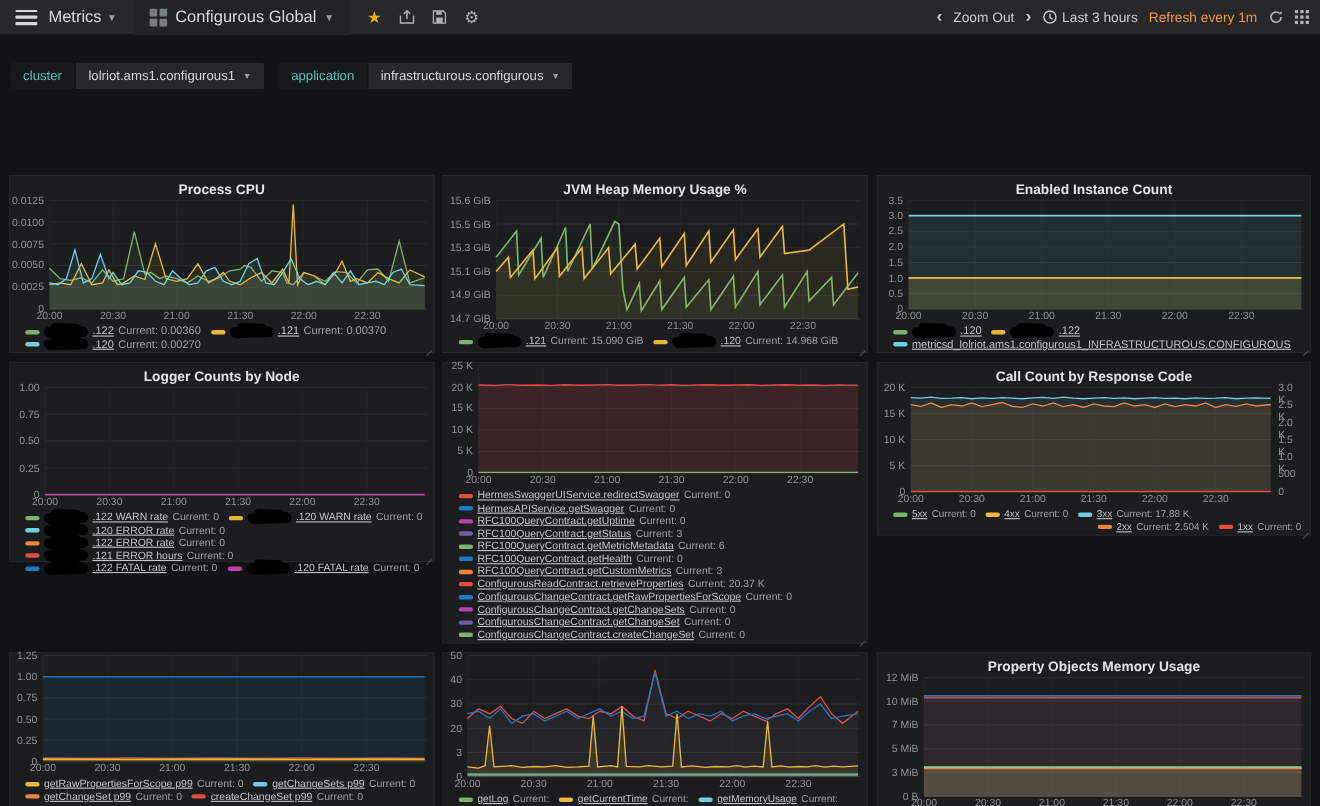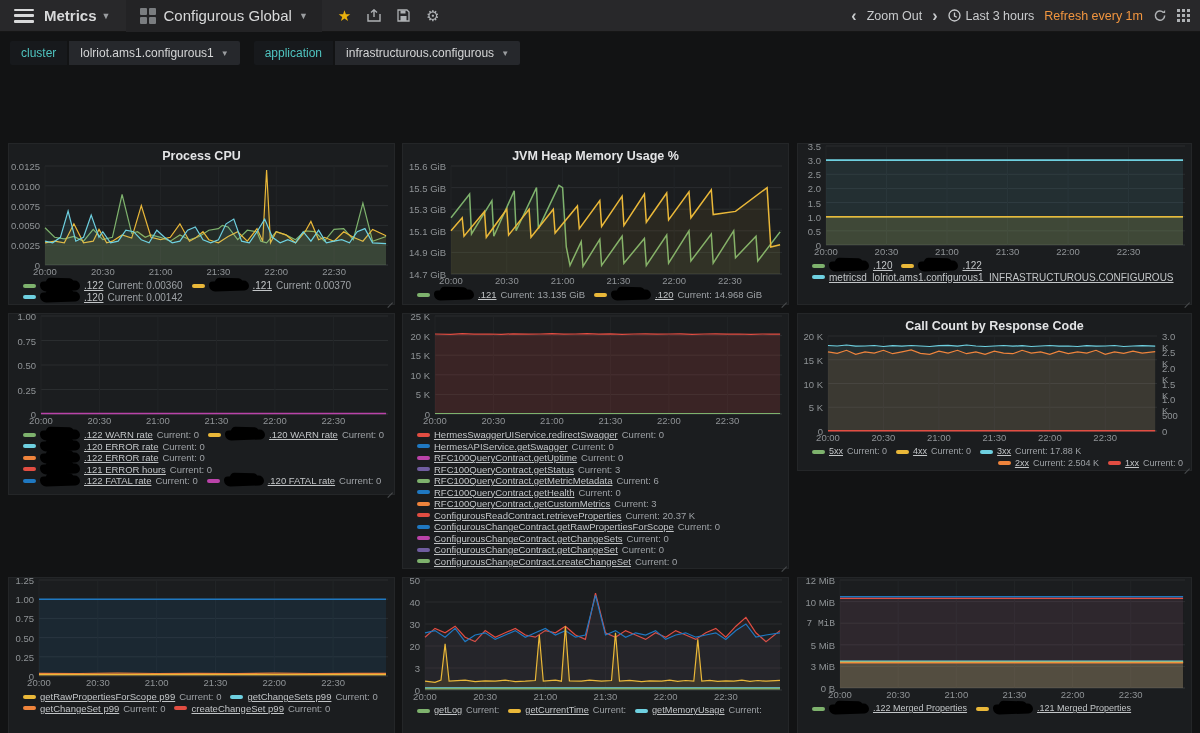--- a/index.html
+++ b/index.html
@@ -8,37 +8,37 @@
 
   
   .navbar { height:32px; background:#28282a; display:flex; align-items:center;
     padding:0 10px; border-bottom:1px solid #161616; }
   .nav-left, .nav-right { display:flex; align-items:center; }
   .nav-right { margin-left:auto; gap:10px; }
   .burger { width:20px; height:14px; display:flex; flex-direction:column;
     justify-content:space-between; cursor:pointer; margin:0 10px 0 4px; }
   .burger span { height:2.5px; background:#d8d9da; border-radius:1px; }
   .nav-title { font-size:15px; color:#d8d9da; display:flex; align-items:center;
-    gap:5px; padding:0 10px 0 0; cursor:pointer;font-weight:bold; }
+    gap:5px; padding:0 10px 0 0; cursor:pointer; }
   .caret { font-size:9px; color:#9a9da0; }
   .dash-picker { display:flex; align-items:center; gap:7px; background:#232325;
     height:32px; padding:0 14px; margin-left:6px; cursor:pointer; font-size:15px;
     color:#d8d9da; }
   .sq-grid { display:grid; grid-template-columns:7px 7px; grid-gap:2px; }
   .sq-grid i { width:7px; height:7px; background:#7a7d80; border-radius:1px; }
   .nav-icons { display:flex; align-items:center; gap:16px; margin-left:16px; }
   .nav-ic { color:#aeb1b4; font-size:14px; cursor:pointer; display:flex; align-items:center; }
   .star { color:#e8b10e; font-size:15px; }
   .nav-right .txt { font-size:12.5px; color:#c9cbcd; cursor:pointer; }
   .chev { font-size:16px; font-weight:bold; color:#c9cbcd; cursor:pointer; line-height:1; }
   .refresh-lbl { color:#f1953f !important; }
   svg.ic { display:block; }
 
   
-  .vars { display:flex; gap:14px; padding:9px 10px 6px 10px; }
+  .vars { display:flex; gap:14px; padding:9px 10px 6px 10px;margin-top:16px; }
   .var-group { display:flex; gap:2px; }
   .var-label { background:#17191c; color:#4fc3bf; font-size:12px; padding:5px 11px;
     border-radius:2px 0 0 2px; }
   .var-value { background:#26282c; color:#d4d5d6; font-size:12px; padding:5px 11px;
     border-radius:0 2px 2px 0; cursor:pointer; display:flex; align-items:center; gap:7px; }
   .var-value .caret { font-size:8px; }
 
   
   #dash { position:relative; width:1200px; height:660px;padding-left:13px; }
   .panel { position:absolute; background:#1b1d1f; border:1px solid #242628; }
@@ -207,21 +207,21 @@
         <span class="li">
           <span class="sw" style="background: rgb(234, 184, 57);"></span>
           <span class="scrib"></span>
           <span class="nm">.121</span>
           <span class="vl">Current: 0.00370</span>
         </span>
         <span class="li">
           <span class="sw" style="background: rgb(110, 208, 224);"></span>
           <span class="scrib"></span>
           <span class="nm">.120</span>
-          <span class="vl">Current: 0.00142</span>
+          <span class="vl">Current: 0.00270</span>
         </span>
       </div>
       <span class="rsz"></span>
     </div>
     <div class="panel" style="left: 402px; top: 72px; width: 387px; height: 162px;">
       <div class="panel-title">JVM Heap Memory Usage %</div>
       <div class="plot-wrap" style="height: 108px; margin: 2px 8px 0px 48px;">
         <svg width="331" height="108" style="display: block; overflow: visible;">
           <line x1="0" x2="331" y1="108" y2="108" stroke="#35383a"></line>
           <line x1="0" x2="331" y1="86.4" y2="86.4" stroke="#2a2d2f"></line>
@@ -253,32 +253,33 @@
         <span class="xlab" style="left: 159.573px;">21:00</span>
         <span class="xlab" style="left: 215.36px;">21:30</span>
         <span class="xlab" style="left: 271.146px;">22:00</span>
         <span class="xlab" style="left: 326.933px;">22:30</span>
       </div>
       <div class="legend" style="font-size: 9.5px;">
         <span class="li">
           <span class="sw" style="background: rgb(126, 178, 109);"></span>
           <span class="scrib"></span>
           <span class="nm">.121</span>
-          <span class="vl">Current: 13.135 GiB</span>
+          <span class="vl">Current: 15.090 GiB</span>
         </span>
         <span class="li">
           <span class="sw" style="background: rgb(234, 184, 57);"></span>
           <span class="scrib"></span>
           <span class="nm">.120</span>
           <span class="vl">Current: 14.968 GiB</span>
         </span>
       </div>
       <span class="rsz"></span>
     </div>
     <div class="panel" style="left: 797px; top: 72px; width: 395px; height: 162px;">
+      <div class="panel-title">Enabled Instance Count</div>
       <div class="plot-wrap" style="height: 99px; margin: 2px 8px 0px 28px;">
         <svg width="359" height="99" style="display: block; overflow: visible;">
           <line x1="0" x2="359" y1="99" y2="99" stroke="#35383a"></line>
           <line x1="0" x2="359" y1="84.85714285714286" y2="84.85714285714286" stroke="#2a2d2f"></line>
           <line x1="0" x2="359" y1="70.71428571428572" y2="70.71428571428572" stroke="#2a2d2f"></line>
           <line x1="0" x2="359" y1="56.57142857142858" y2="56.57142857142858" stroke="#2a2d2f"></line>
           <line x1="0" x2="359" y1="42.42857142857143" y2="42.42857142857143" stroke="#2a2d2f"></line>
           <line x1="0" x2="359" y1="28.285714285714278" y2="28.285714285714278" stroke="#2a2d2f"></line>
           <line x1="0" x2="359" y1="14.142857142857153" y2="14.142857142857153" stroke="#2a2d2f"></line>
           <line x1="0" x2="359" y1="0" y2="0" stroke="#2a2d2f"></line>
@@ -324,20 +325,21 @@
           <span class="nm">.122</span>
         </span>
         <span class="li">
           <span class="sw" style="background: rgb(110, 208, 224);"></span>
           <span class="nm">metricsd_lolriot.ams1.configurous1_INFRASTRUCTUROUS.CONFIGUROUS</span>
         </span>
       </div>
       <span class="rsz"></span>
     </div>
     <div class="panel" style="left: 8px; top: 242px; width: 387px; height: 182px;">
+      <div class="panel-title">Logger Counts by Node</div>
       <div class="plot-wrap" style="height: 98px; margin: 2px 8px 0px 32px;">
         <svg width="347" height="98" style="display: block; overflow: visible;">
           <line x1="0" x2="347" y1="98" y2="98" stroke="#35383a"></line>
           <line x1="0" x2="347" y1="73.5" y2="73.5" stroke="#2a2d2f"></line>
           <line x1="0" x2="347" y1="49" y2="49" stroke="#2a2d2f"></line>
           <line x1="0" x2="347" y1="24.5" y2="24.5" stroke="#2a2d2f"></line>
           <line x1="0" x2="347" y1="0" y2="0" stroke="#2a2d2f"></line>
           <line x1="0" x2="0" y1="0" y2="98" stroke="#222527"></line>
           <line x1="58.48314606741573" x2="58.48314606741573" y1="0" y2="98" stroke="#222527"></line>
           <line x1="116.96629213483146" x2="116.96629213483146" y1="0" y2="98" stroke="#222527"></line>
@@ -689,20 +691,21 @@
           <span class="vl">Current:</span>
         </span>
         <span class="li">
           <span class="sw" style="background: rgb(110, 208, 224);"></span>
           <span class="nm">getMemoryUsage</span>
           <span class="vl">Current:</span>
         </span>
       </div>
     </div>
     <div class="panel" style="left: 797px; top: 506px; width: 395px; height: 184px;">
+      <div class="panel-title">Property Objects Memory Usage</div>
       <div class="plot-wrap" style="height: 108px; margin: 2px 8px 0px 42px;">
         <svg width="345" height="108" style="display: block; overflow: visible;">
           <line x1="0" x2="345" y1="108" y2="108" stroke="#35383a"></line>
           <line x1="0" x2="345" y1="86.4" y2="86.4" stroke="#2a2d2f"></line>
           <line x1="0" x2="345" y1="64.8" y2="64.8" stroke="#2a2d2f"></line>
           <line x1="0" x2="345" y1="43.2" y2="43.2" stroke="#2a2d2f"></line>
           <line x1="0" x2="345" y1="21.599999999999994" y2="21.599999999999994" stroke="#2a2d2f"></line>
           <line x1="0" x2="345" y1="0" y2="0" stroke="#2a2d2f"></line>
           <line x1="0" x2="0" y1="0" y2="108" stroke="#222527"></line>
           <line x1="58.146067415730336" x2="58.146067415730336" y1="0" y2="108" stroke="#222527"></line>
@@ -719,21 +722,21 @@
           <polygon points="0.0,82.1 343.1,82.1 343.1,108 0.0,108" fill="#7EB26D" fill-opacity="0.08"></polygon>
           <polyline points="0.0,82.1 343.1,82.1" fill="none" stroke="#7EB26D" stroke-width="1.2"></polyline>
           <polygon points="0.0,82.4 343.1,82.4 343.1,108 0.0,108" fill="#EAB839" fill-opacity="0.08"></polygon>
           <polyline points="0.0,82.4 343.1,82.4" fill="none" stroke="#EAB839" stroke-width="1.2"></polyline>
           <polygon points="0.0,82.8 343.1,82.8 343.1,108 0.0,108" fill="#EF843C" fill-opacity="0.08"></polygon>
           <polyline points="0.0,82.8 343.1,82.8" fill="none" stroke="#EF843C" stroke-width="1.2"></polyline>
         </svg>
         <span class="ylab" style="left: -42px; width: 37px; top: 103px;">0 B</span>
         <span class="ylab" style="left: -42px; width: 37px; top: 81.4px;">3 MiB</span>
         <span class="ylab" style="left: -42px; width: 37px; top: 59.8px;">5 MiB</span>
-        <span class="ylab" style="left: -42px; width: 37px; top: 38.2px; font-family: Liberation Mono, monospace;">7 MiB</span>
+        <span class="ylab" style="left: -42px; width: 37px; top: 38.2px;">7 MiB</span>
         <span class="ylab" style="left: -42px; width: 37px; top: 16.6px;">10 MiB</span>
         <span class="ylab" style="left: -42px; width: 37px; top: -5px;">12 MiB</span>
       </div>
       <div class="xlabs">
         <span class="xlab" style="left: 42px;">20:00</span>
         <span class="xlab" style="left: 100.146px;">20:30</span>
         <span class="xlab" style="left: 158.292px;">21:00</span>
         <span class="xlab" style="left: 216.438px;">21:30</span>
         <span class="xlab" style="left: 274.584px;">22:00</span>
         <span class="xlab" style="left: 332.73px;">22:30</span>

